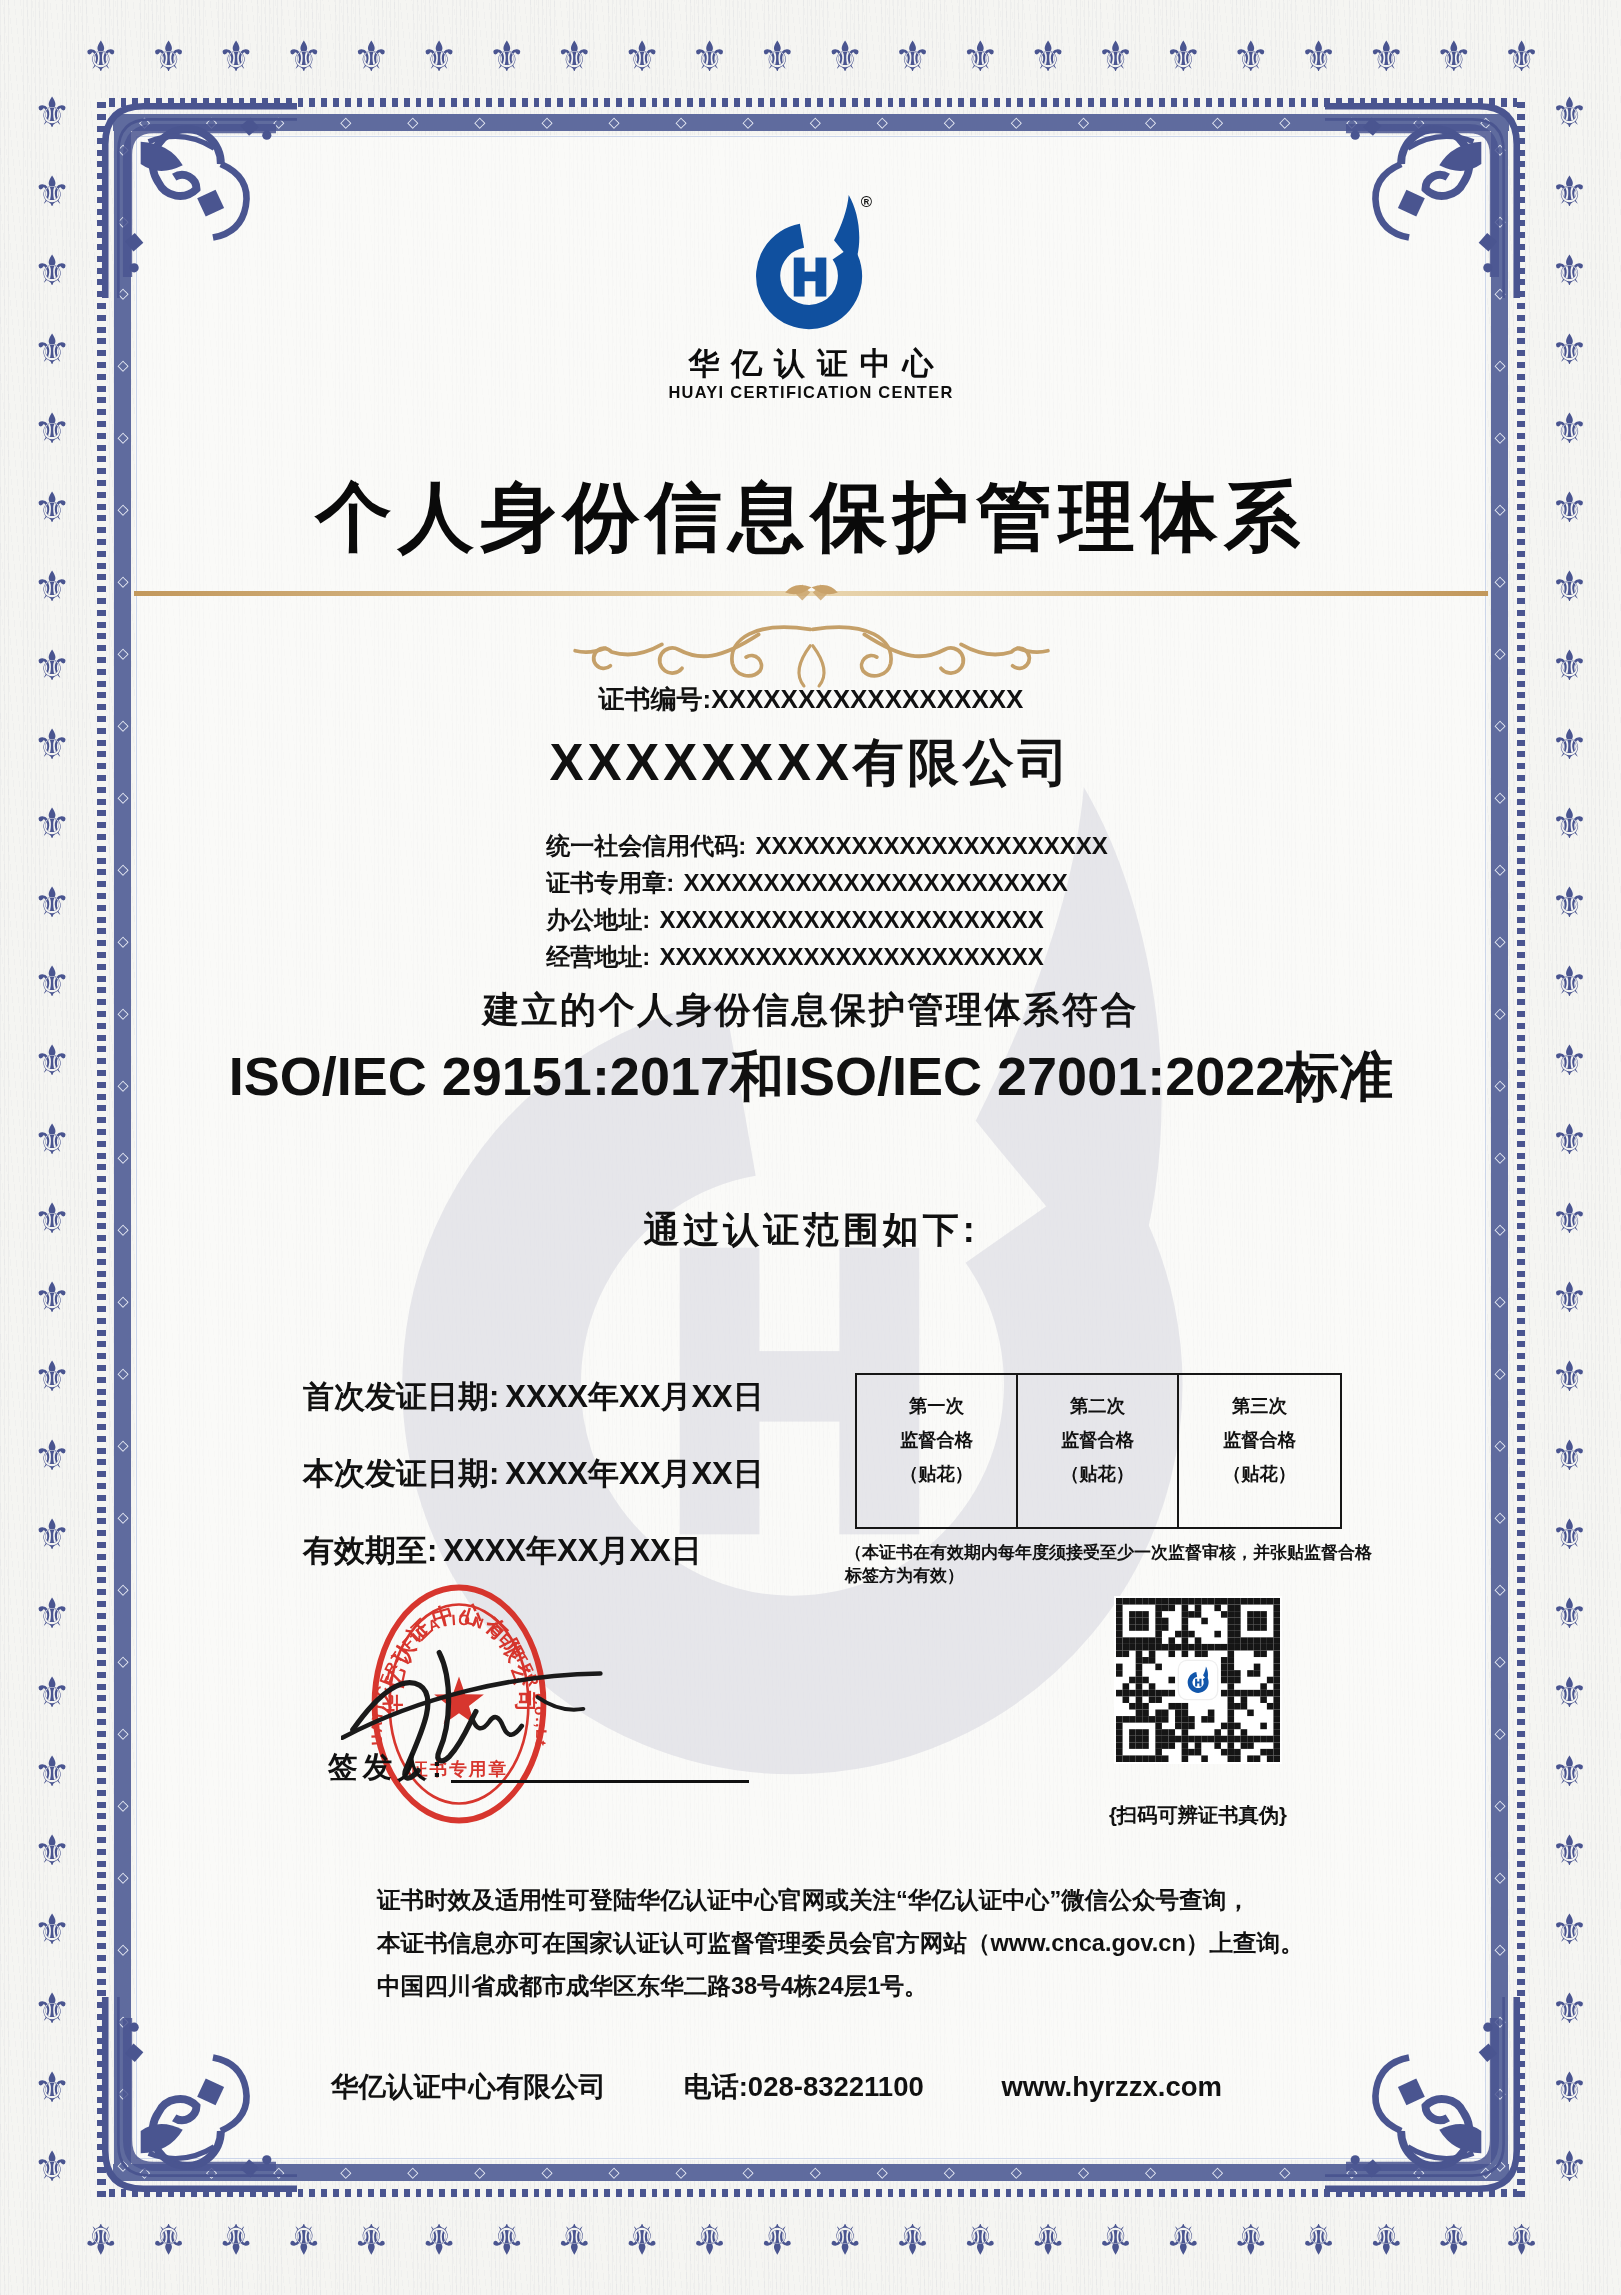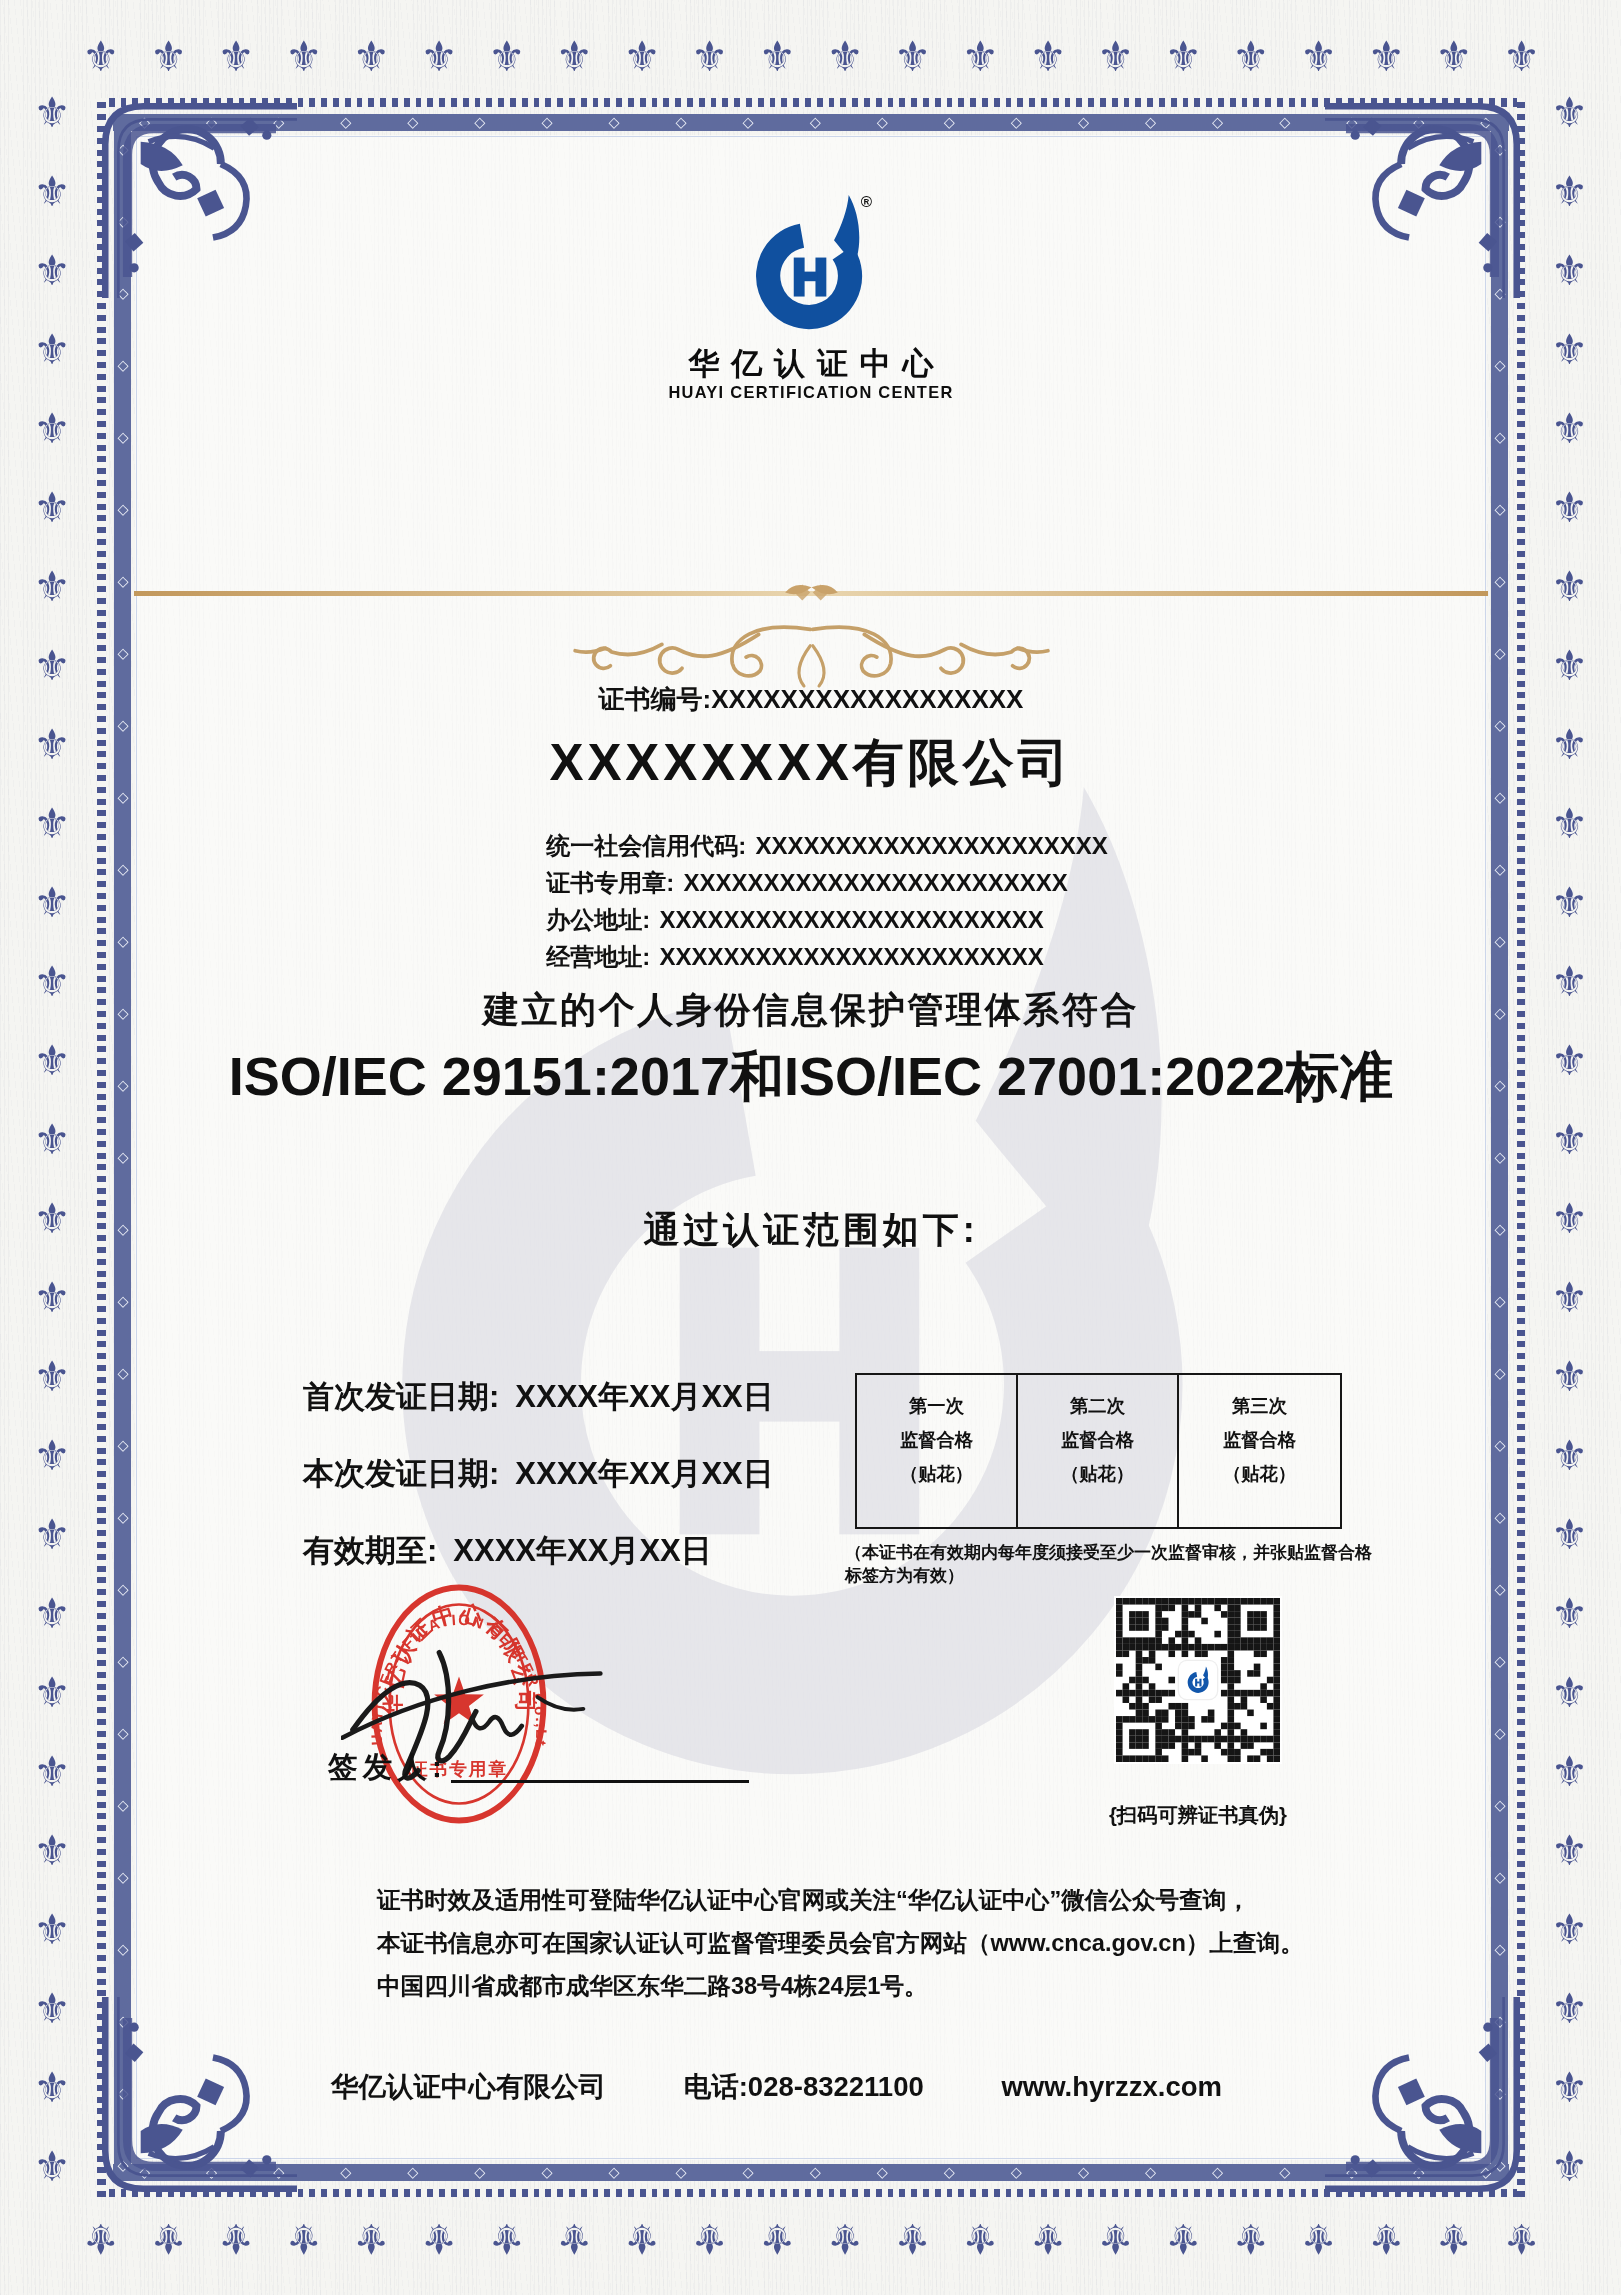--- a/index.html
+++ b/index.html
@@ -65,21 +65,21 @@
   .info-row .lbl{margin-right:9.2px;}
 
   .conformity{top:986px;font-size:36px;font-weight:800;letter-spacing:2.6px;}
   .standard{top:1041px;font-size:54px;font-weight:900;letter-spacing:0px;}
 
   .scope-head{top:1206px;font-size:36px;font-weight:800;letter-spacing:3.9px;}
   .scope-val{top:1261px;font-size:38px;font-weight:700;letter-spacing:1.3px;}
 
   .dates{left:303px;top:1376px;}
   .date-row{font-size:31px;font-weight:800;margin-bottom:35px;white-space:nowrap;}
-  .date-row .lbl{margin-right:16px;}
+  .date-row .lbl{margin-right:6px;}
 
   .sup-table{left:855px;top:1373px;width:483px;height:152px;border:2.6px solid #161616;display:grid;grid-template-columns:1fr 1fr 1fr;background:transparent;}
   .sup-cell{border-right:2px solid #161616;text-align:center;padding-top:14px;}
   .sup-cell:last-child{border-right:none;}
   .sup-line{font-size:18.3px;font-weight:700;line-height:34px;}
   .sup-note{left:845px;top:1541px;width:531px;font-size:17px;font-weight:800;text-align:left;}
 
   .stamp-svg{left:351px;top:1573px;width:216px;height:262px;z-index:4;opacity:.93;}
   .sig-svg{left:341px;top:1613px;width:262px;height:197px;z-index:5;}
   .issuer{left:328px;top:1748px;font-size:29.5px;font-weight:800;letter-spacing:5.2px;z-index:6;}
@@ -187,20 +187,21 @@
 
   <div class="center" style="top:193px">
     <svg class="logo-svg" viewBox="0 0 200 230">
       <use href="#logoMark"></use>
       <text x="178" y="22" font-size="24" font-weight="bold" fill="#111">®</text>
     </svg>
   </div>
   <div class="center logo-zh">华亿认证中心</div>
   <div class="center logo-en">HUAYI CERTIFICATION CENTER</div>
 
+  <div class="center title">个人身份信息保护管理体系</div>
   <div class="gold-line"></div>
   <div class="center gold-cluster"><svg width="79" height="29" viewBox="0 0 120 44">
         <use href="#goldCluster"></use>
       </svg></div>
   <div class="center flourish"><svg viewBox="0 0 780 140">
         <use href="#flourishOrn"></use>
       </svg></div>
 
   <div class="center cert-line">
     <span class="lbl">证书编号:</span><span>XXXXXXXXXXXXXXXXXX</span>

